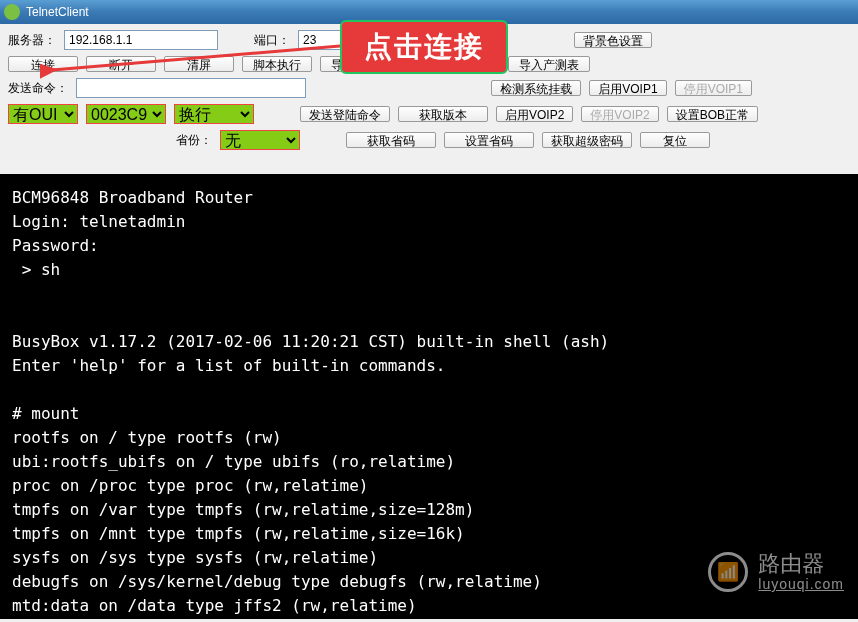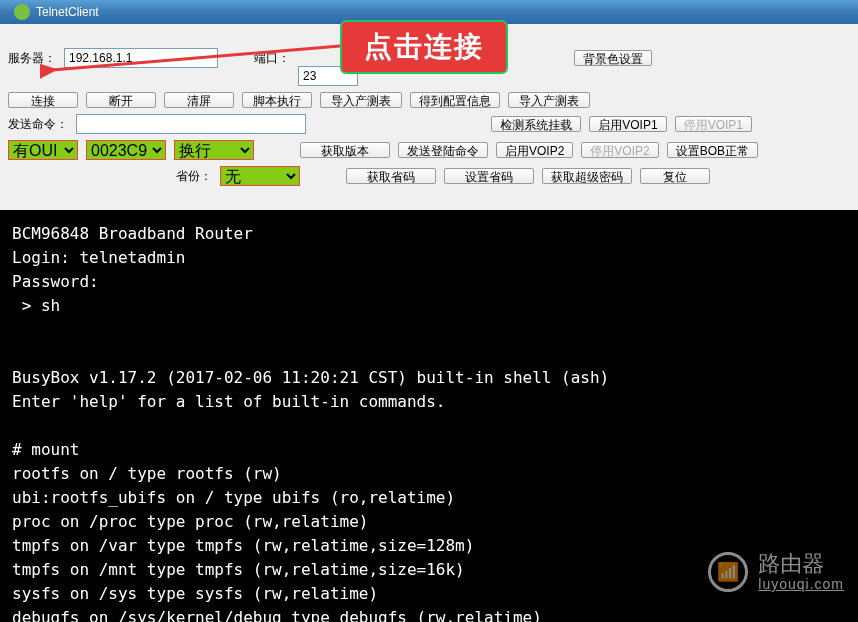--- a/index.html
+++ b/index.html
@@ -11,21 +11,21 @@
       background: #f0f0f0;
       overflow: hidden;
       position: relative;
     }
     .titlebar {
       height: 24px;
       background: linear-gradient(to bottom, #5a9fd4, #3b7ab5, #2d6aa5);
       color: #fff;
       display: flex;
       align-items: center;
-      padding: 0 14px;
+      padding: 0 4px;
       font-size: 12px;
     }
     .titlebar .icon {
       width: 16px;
       height: 16px;
       background: #7bc043;
       border-radius: 50%;
       margin-right: 6px;
       display: inline-block;
     }
@@ -134,21 +134,21 @@
   <span>TelnetClient</span>
 </div>
 
 <div class="toolbar">
 
   <div class="row">
     <span class="lbl">服务器：</span>
     <input type="text" class="field" style="width: 154px;" value="192.168.1.1">
     <span style="width:20px"></span>
     <span class="lbl">端口：</span>
-    <input type="text" class="field" style="width: 60px; margin-top: 36px;" value="23">
+    <input type="text" class="field" style="width: 60px;" value="23">
     <span style="width:200px"></span>
     <button class="btn">背景色设置</button>
   </div>
 
   <div class="row">
     <button class="btn">连接</button>
     <button class="btn">断开</button>
     <button class="btn">清屏</button>
     <button class="btn">脚本执行</button>
     <button class="btn" style="min-width:82px">导入产测表</button>
@@ -170,22 +170,22 @@
     <select class="sel" style="width:70px">
       <option>有OUI</option>
     </select>
     <select class="sel" style="width:80px">
       <option>0023C9</option>
     </select>
     <select class="sel" style="width:80px">
       <option>换行</option>
     </select>
     <span style="width:30px"></span>
+    <button class="btn" style="min-width:90px">发送登陆命令</button>
     <button class="btn" style="min-width:90px">获取版本</button>
-    <button class="btn" style="min-width:90px">发送登陆命令</button>
     <button class="btn">启用VOIP2</button>
     <button class="btn" disabled="">停用VOIP2</button>
     <button class="btn" style="min-width:90px">设置BOB正常</button>
   </div>
 
   <div class="row" style="margin-bottom:16px">
     <span style="width:160px"></span>
     <span class="lbl">省份：</span>
     <select class="sel" style="width:80px">
       <option>无</option>

